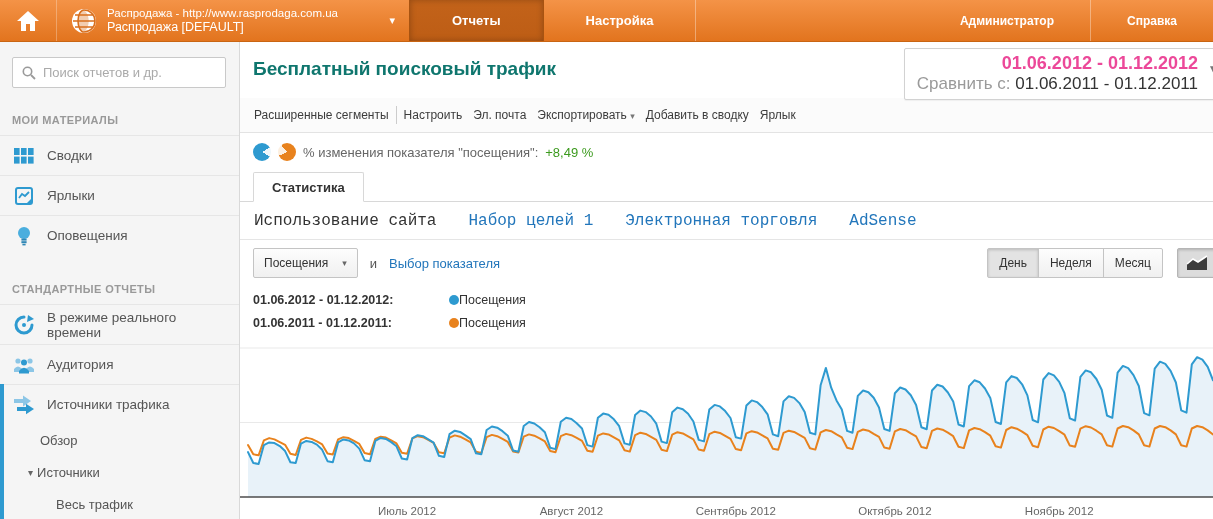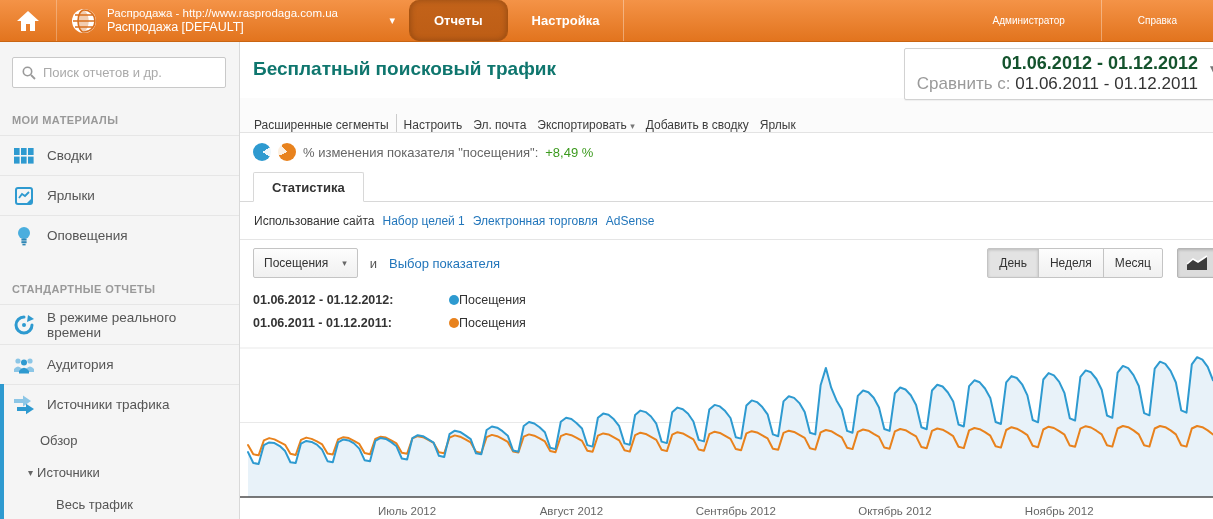--- a/index.html
+++ b/index.html
@@ -11,29 +11,29 @@
             background:linear-gradient(#f49347,#e2741e);
             border-bottom:1px solid #c96513; color:#fff; }
   .home-btn { width:57px; display:flex; align-items:center; justify-content:center;
               border-right:1px solid rgba(255,255,255,.28); cursor:pointer; }
   .account { display:flex; align-items:center; gap:10px; padding:0 10px 0 14px;
              width:352px; cursor:pointer; }
   .acct-text { flex:1; line-height:1.25; }
   .acct-l1 { font-size:11.5px; color:#fff; }
   .acct-l2 { font-size:12.5px; color:#fff; }
   .tb-caret { font-size:11px; color:#fff; padding-right:4px; }
-  .top-tab { padding:0 24px; display:flex; align-items:center; font-weight:bold;
-             font-size:13px; cursor:pointer;border-radius:10px; }
+  .top-tab { padding:0 42px; display:flex; align-items:center; font-weight:bold;
+             font-size:13px; cursor:pointer; }
   .top-tab.active { background:linear-gradient(#c3631a,#bd5d15);
                     box-shadow:inset 0 0 6px rgba(0,0,0,.25);
                     border-left:1px solid #a85310; border-right:1px solid #a85310; }
   .tb-sep { width:1px; background:rgba(255,255,255,.35); margin:0; }
   .tb-spacer { flex:1; }
-  .top-link { display:flex; align-items:center; padding:0 36px; font-weight:normal;
-              font-size:10px; cursor:pointer; white-space:nowrap; }
+  .top-link { display:flex; align-items:center; padding:0 36px; font-weight:bold;
+              font-size:12px; cursor:pointer; white-space:nowrap; }
 
   
   .layout { display:flex; height:518px; }
 
   
   .sidebar { width:240px; background:#f5f5f5; border-right:1px solid #d9d9d9;
              flex:none; overflow:hidden; }
   .search-box { margin:15px 13px 12px 12px; background:#fff; border:1px solid #c9c9c9;
                 border-radius:2px; height:31px; display:flex; align-items:center;
                 gap:7px; padding:0 9px; }
@@ -55,47 +55,47 @@
   .sub-sources .tri { color:#666; font-size:10px; }
   .sub-alltraffic { padding-left:52px; }
 
   
   .main { flex:1; background:#fff; position:relative; overflow:hidden; }
   .header-row { position:relative; height:56px; padding:16px 0 0 13px; }
   .page-title { font-size:19px; font-weight:bold; color:#0f766e; }
   .date-box { position:absolute; right:-16px; top:6px; background:#fff;
               border:1px solid #d2d2d2; border-radius:2px; padding:4px 30px 5px 12px;
               text-align:right; cursor:pointer; box-shadow:0 1px 1px rgba(0,0,0,.05); }
-  .date-main { font-size:18px; font-weight:bold; color:#14532d; white-space:nowrap;margin-left:28px; }
+  .date-main { font-size:18px; font-weight:bold; color:#ec4899; white-space:nowrap;margin-left:28px; }
   .date-cmp { font-size:17px; color:#9a9a9a; white-space:nowrap; }
   .date-cmp .cmp-range { color:#333; }
   .date-caret { position:absolute; right:10px; top:14px; color:#777; font-size:10px; }
 
-  .toolbar { display:flex; align-items:flex-end; height:35px; padding:0 14px; gap:11px;
+  .toolbar { display:flex; align-items:center; height:35px; padding:0 14px; gap:11px;
              font-size:12px; color:#3c3c3c; background:#fbfbfb;
              border-bottom:1px solid #e3e3e3; }
   .toolbar .titem { cursor:pointer; white-space:nowrap; }
   .tb-div { width:1px; height:18px; background:#ccc; margin:0 -4px; }
   .exp-caret { color:#777; font-size:9px; }
 
   .change-row { display:flex; align-items:center; gap:7px; height:38px; padding:0 13px;
                 font-size:13px; color:#666; }
   .pie { width:18px; height:18px; border-radius:50%; flex:none; }
   .pie-blue { background:conic-gradient(from 120deg,#2e9ad0 0 300deg,#eef6fb 300deg 360deg); }
   .pie-orange { background:conic-gradient(from -40deg,#e8821d 0 285deg,#fcefe0 285deg 360deg); }
   .change-val { color:#3c9a1e; }
 
   .tab-strip { height:31px; border-bottom:1px solid #d8d8d8; padding-left:13px; }
   .stat-tab { display:inline-block; background:#fff; border:1px solid #d8d8d8;
               border-bottom:1px solid #fff; border-radius:2px 2px 0 0;
               padding:7px 18px 6px; font-weight:bold; font-size:13px; color:#333;
               position:relative; top:1px; cursor:pointer; }
 
-  .subtabs { display:flex; gap:8px; align-items:center; height:38px; padding:0 14px;
-             font-size:12px; border-bottom:1px solid #e5e5e5; }
+  .subtabs { display:flex; gap:32px; align-items:center; height:38px; padding:0 14px;
+             font-size:16px; border-bottom:1px solid #e5e5e5;font-family:Liberation Mono, monospace; }
   .subtab { color:#2276bb; cursor:pointer; white-space:nowrap; }
   .subtab.current { color:#333; cursor:default; }
 
   .metric-row { display:flex; align-items:center; height:46px; padding:0 13px; gap:12px;
                 position:relative; }
   .btn { border:1px solid #c4c4c4; border-radius:2px; background:linear-gradient(#fdfdfd,#f0f0f0);
          font-size:12px; color:#333; padding:7px 10px; cursor:pointer;
          font-family:"Liberation Sans",sans-serif; }
   .metric-btn { display:flex; align-items:center; gap:14px; }
   .metric-btn .mb-caret { color:#666; font-size:9px; }

